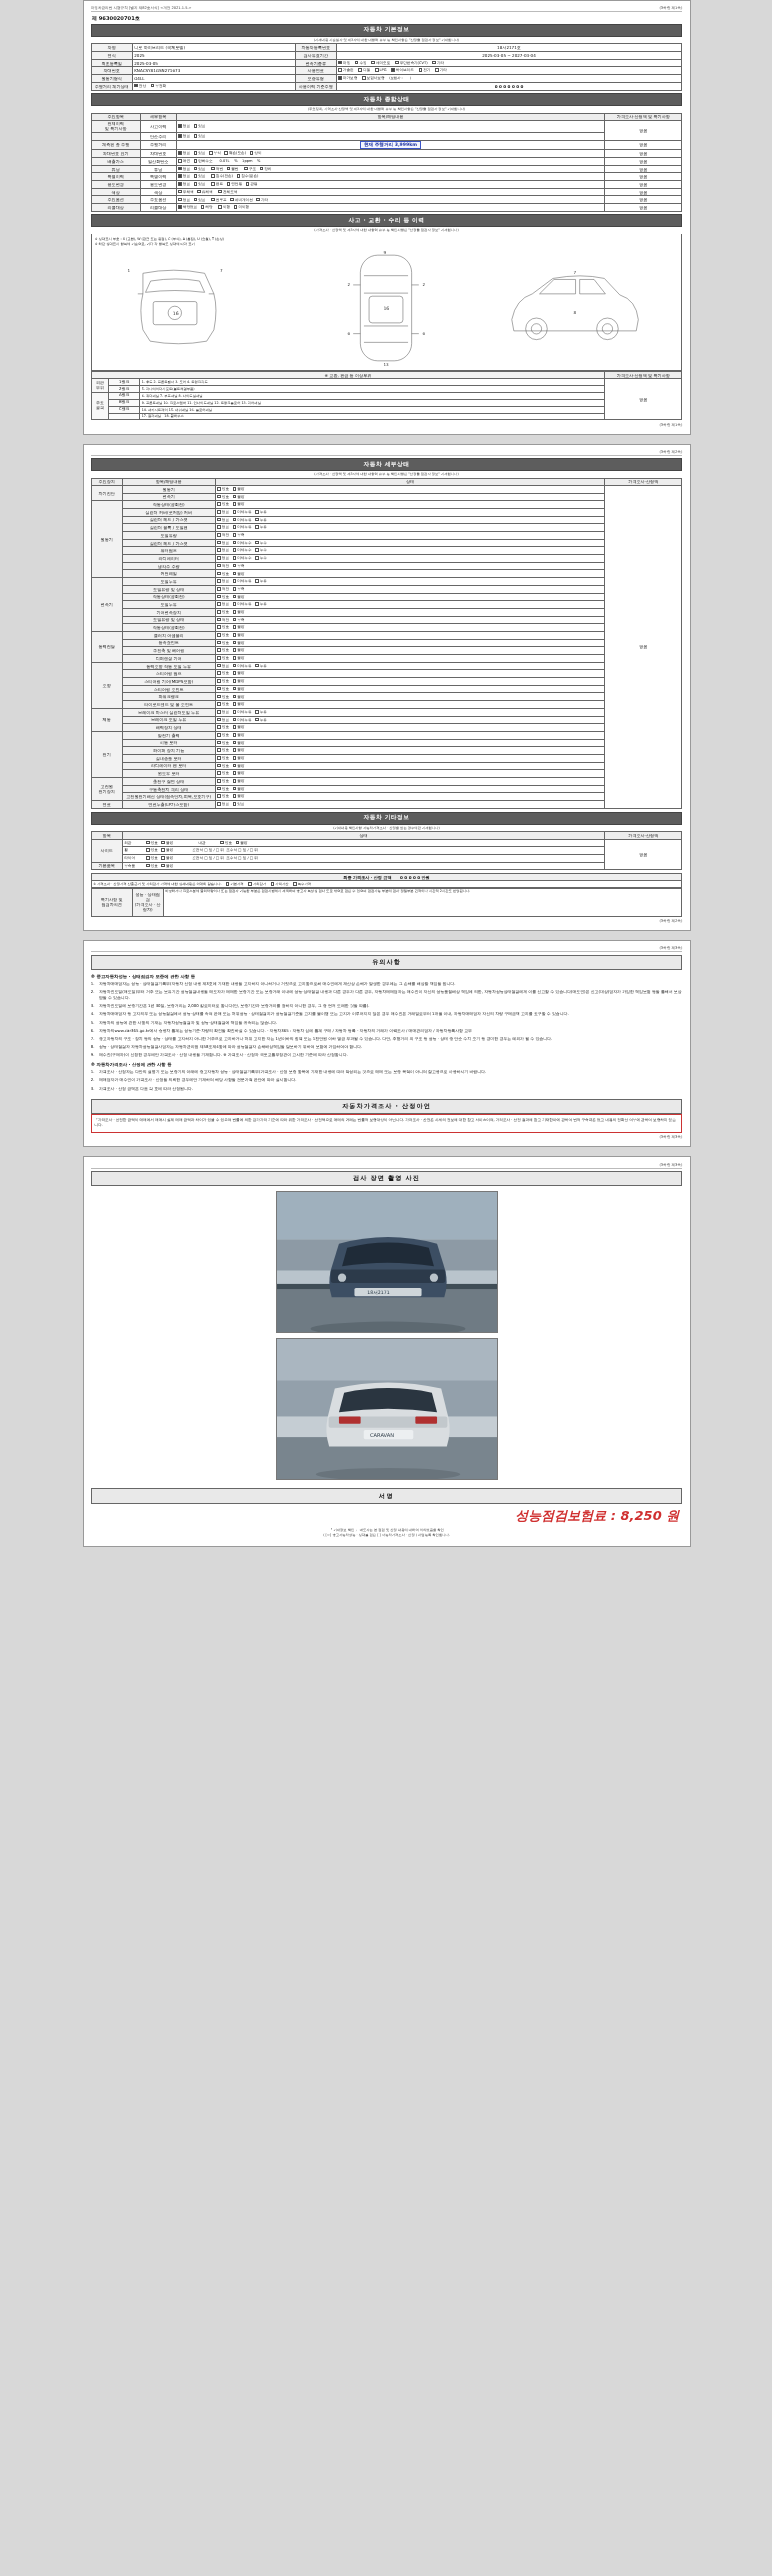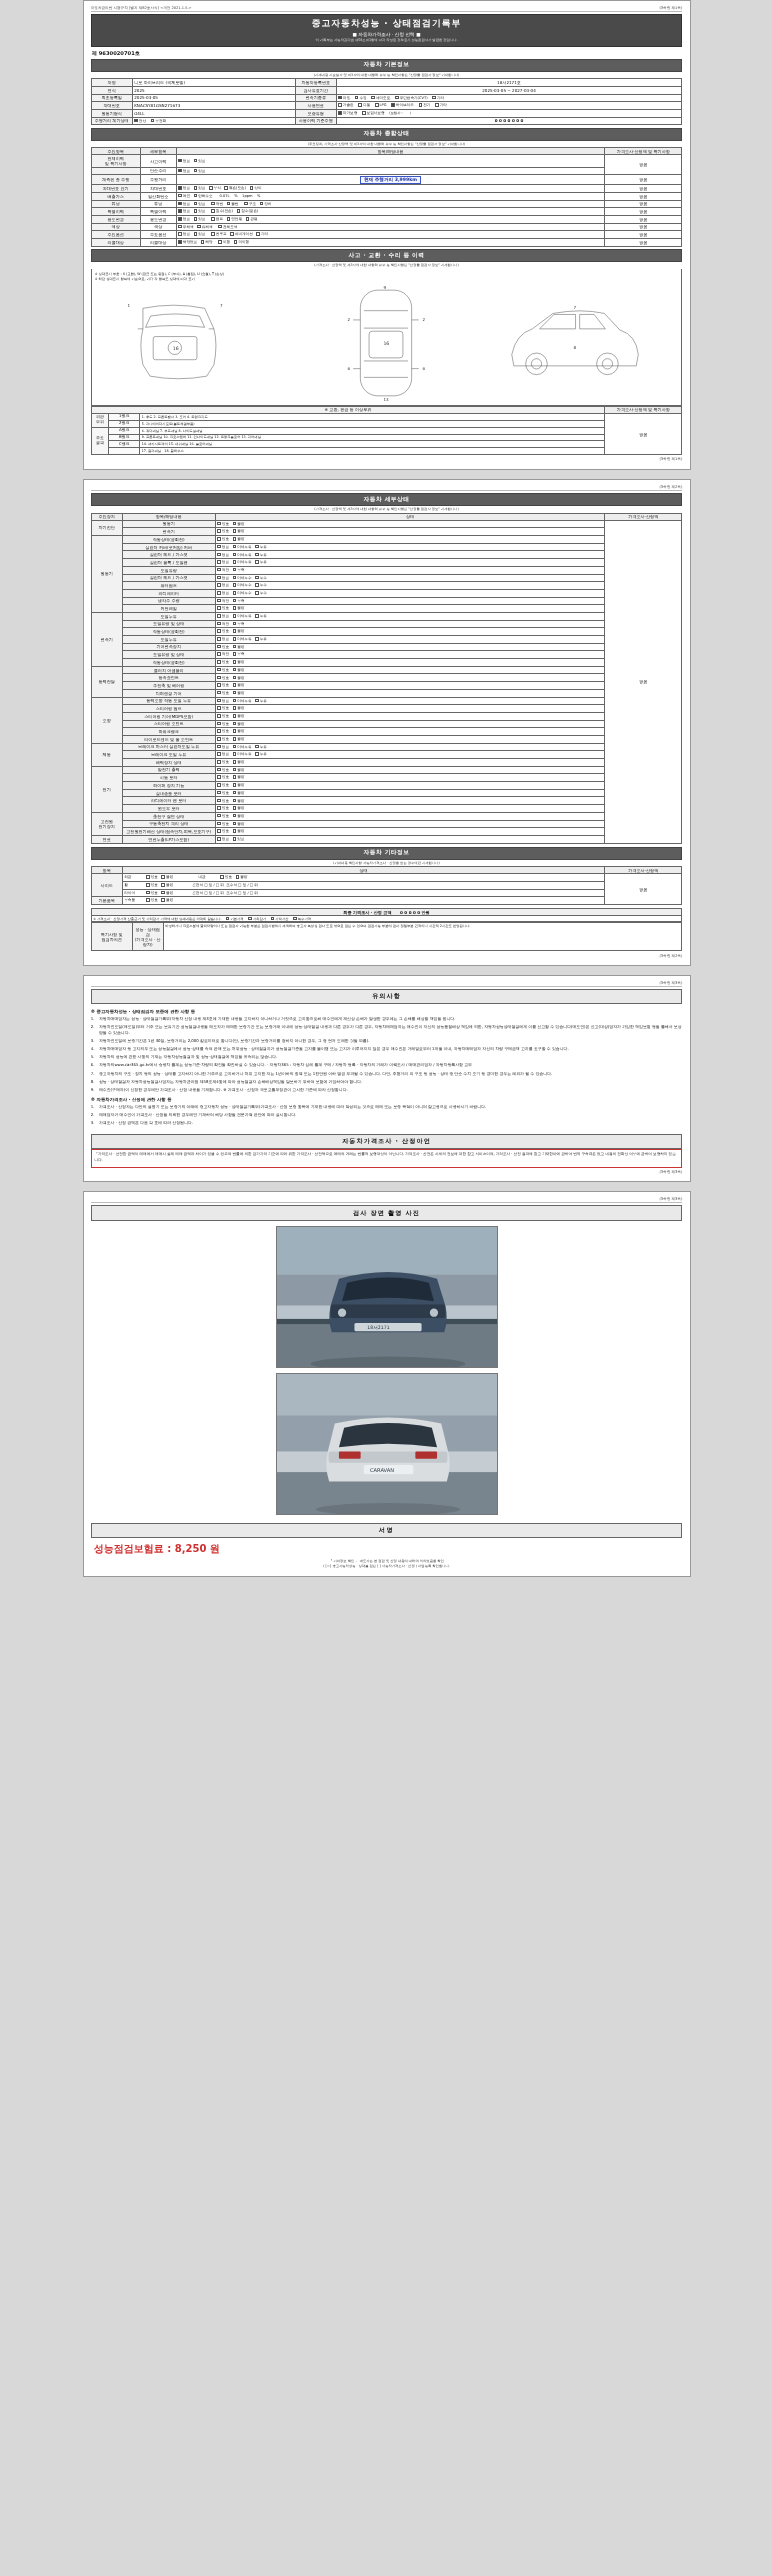--- a/index.html
+++ b/index.html
@@ -78,42 +78,37 @@
   .subhead { font-size:4.4px; font-weight:bold; margin:4.1px 0 2.1px 0;}
   .photo-area { display:flex; flex-direction:column; align-items:center; gap:5.2px; padding:5.2px 0;}
   .photo {
     width:222px; height:142px; border:0.5px solid #777; overflow:hidden; position:relative;
   }
   .sign-bar {
     background:#e9e9e9; border:0.5px solid #666; text-align:center;
     font-size:6.2px; font-weight:bold; padding:2.1px; letter-spacing:1.5px; margin-top:3.1px;
   }
   .fee {
-    text-align:left; color:#d03030; font-weight:bold; font-size:10px; padding:3.1px;
+    text-align:right; color:#d03030; font-weight:bold; font-size:13px; padding:3.1px;font-style:italic;
   }
   .footnote { font-size:3.3px; text-align:center; color:#333; line-height:1.6; }
   .redbox{ border:0.5px solid #c33; padding:2.6px; font-size:3.6px; line-height:1.6; }
   .detail-lbl{ background:#f2f2f2; text-align:center; }
   .grp{ background:#f7f7f7; text-align:center; width:17.5px; font-size:3.9px;}
   .grp2{ background:#fafafa; text-align:center; width:31px; font-size:3.9px;}
 </style>
 </head>
 <body>
 
 <div class="page">
   <div class="page-top-note">
     <span>자동차관리법 시행규칙 [별지 제82호서식] &lt;개정 2021.1.5.&gt;</span>
     <span>(3쪽중 제1쪽)</span>
   </div>
 
-  <div class="titlebar">
-    <h1>중고자동차성능 · 상태점검기록부</h1>
-    <div class="sub">■ 자동차가격조사 · 산정 선택 ■</div>
-    <div class="sub2">이 기록부는 자동차관리법 제58조제1항에 따라 작성된 것으로서 성능점검자가 발급한 것입니다.</div>
-  </div>
 
   <div class="docno">
     <span>제</span>
     <span>9630020701호</span>
   </div>
 
   <div class="sectionbar">자동차 기본정보</div>
   <div class="sectionsub">(기재내용 기준일자 및 제3자에 대한 대항력 유무 등 확인사항은 "산정율 점검자 정보" 기재합니다)</div>
 
   <table>

